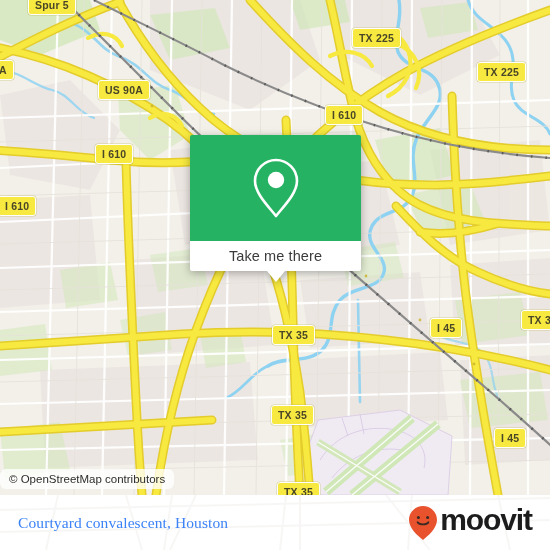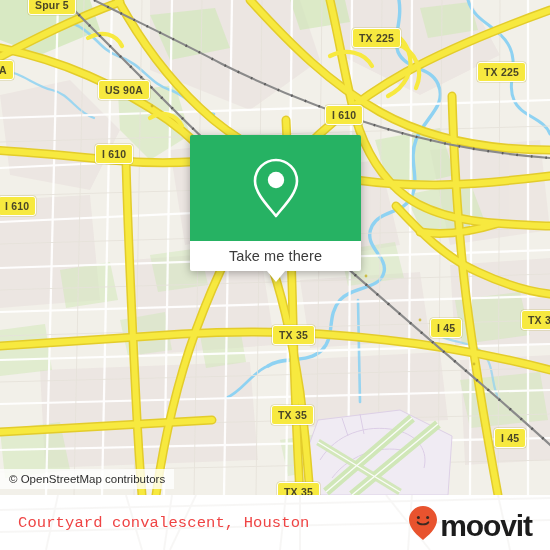--- a/index.html
+++ b/index.html
@@ -64,42 +64,43 @@
 
   
   #osm-attrib{
     position:absolute;left:0;top:469px;
     background:rgba(255,255,255,.78);
     color:#2e2e2e;
     font-size:11.5px;
     font-family:"Liberation Sans",sans-serif;
     padding:4px 9px 4px 9px;
     white-space:nowrap;
+    border-radius:6px;
   }
 
   
   #footer{
     position:absolute;left:0;top:495px;width:550px;height:55px;
     background:#ffffff;overflow:hidden;
   }
   #footer-watermark{
     position:absolute;left:0;top:-495px;width:550px;height:550px;
     opacity:.10;pointer-events:none;
   }
   #footer-inner{
     position:relative;width:100%;height:100%;
     display:flex;align-items:center;justify-content:space-between;
     padding:0 18px 0 18px;box-sizing:border-box;
   }
   #footer-title{
-    color:#ef4444;font-size:15.5px;
-    font-family:Liberation Mono, monospace;
+    color:#3b82f6;font-size:15.5px;
+    font-family:Liberation Serif, serif;
     letter-spacing:.1px;white-space:nowrap;
   }
-  #brand{display:flex;align-items:flex-end;gap:1px;}
+  #brand{display:flex;align-items:flex-start;gap:1px;}
   #brand-word{
     color:#1c1c1c;font-size:30px;font-weight:bold;
     font-family:"Liberation Sans",sans-serif;
     letter-spacing:-1.1px;line-height:1;
     margin-left:1px;
   }
 </style>
 </head>
 <body>
 

